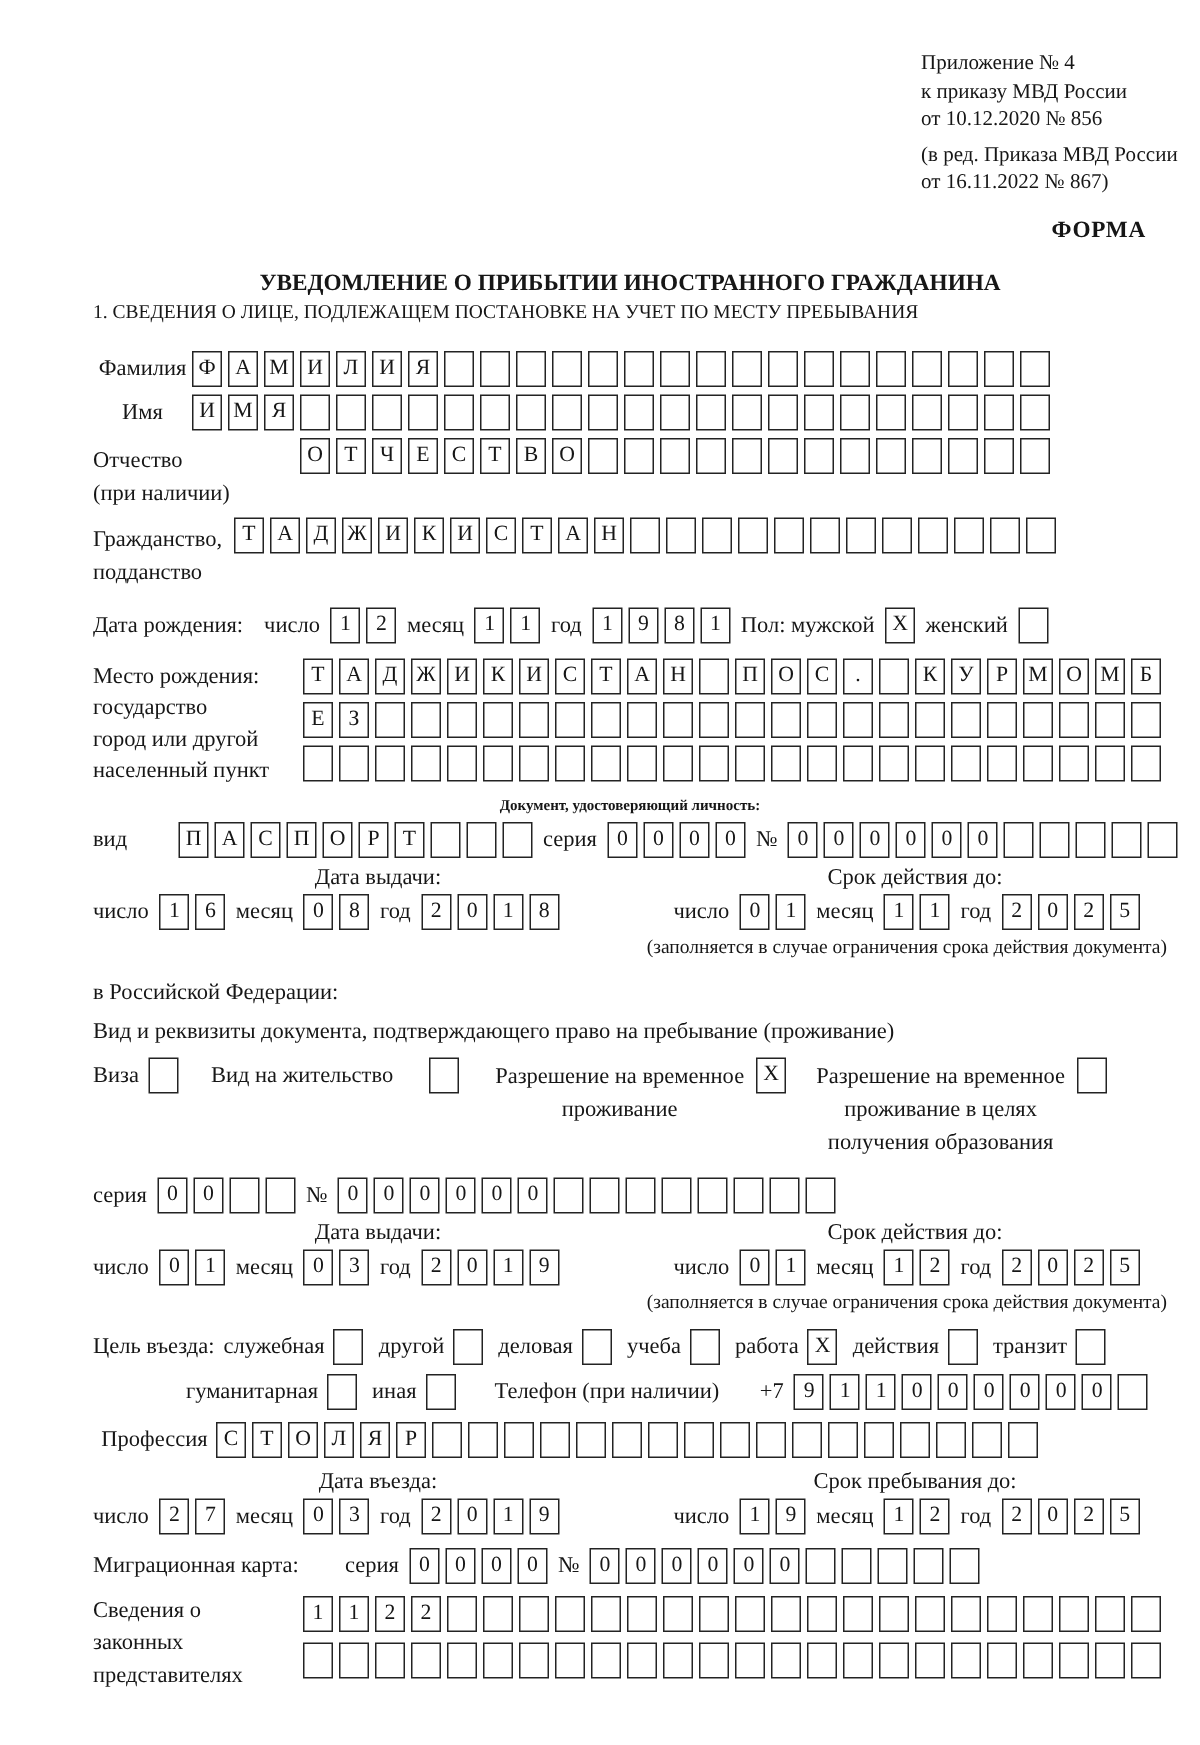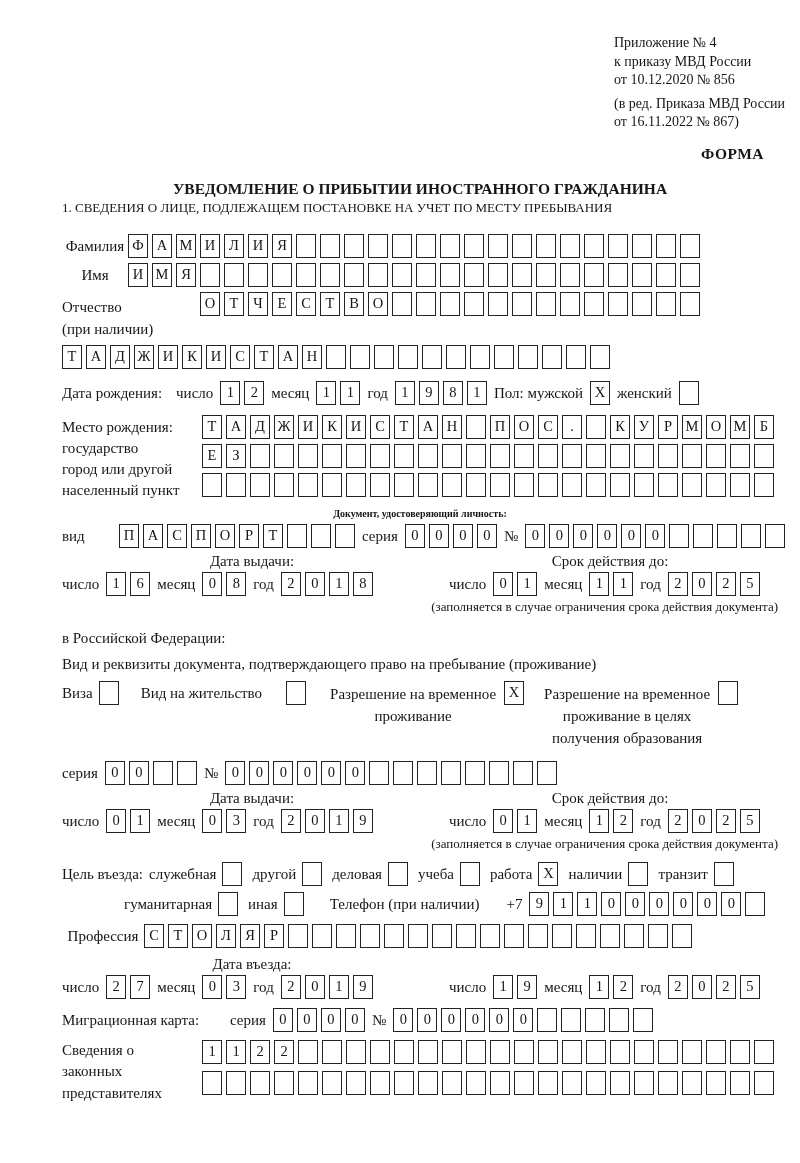--- a/index.html
+++ b/index.html
@@ -160,20 +160,24 @@
         <span class="cell"></span>
         <span class="cell"></span>
         <span class="cell"></span>
         <span class="cell"></span>
         <span class="cell"></span>
         <span class="cell"></span>
       </span>
   </div>
 
   <div class="row">
+    <span class="lbl2 w94">
+      <span>Гражданство,</span><br>
+      <span>подданство</span>
+    </span>
     <span class="cells">
         <span class="cell">Т</span>
         <span class="cell">А</span>
         <span class="cell">Д</span>
         <span class="cell">Ж</span>
         <span class="cell">И</span>
         <span class="cell">К</span>
         <span class="cell">И</span>
         <span class="cell">С</span>
         <span class="cell">Т</span>
@@ -537,21 +541,21 @@
           <span class="cell"></span>
         </span>
     </span>
     <span class="opt">
       <span class="opt-txt">работа</span>
       <span class="cells">
           <span class="cell">X</span>
         </span>
     </span>
     <span class="opt">
-      <span class="opt-txt">наличии</span>
+      <span class="opt-txt">действия</span>
       <span class="cells">
           <span class="cell"></span>
         </span>
     </span>
     <span class="opt" style="margin-right:0">
       <span class="opt-txt">транзит</span>
       <span class="cells">
           <span class="cell"></span>
         </span>
     </span>
@@ -610,20 +614,21 @@
         <span class="cell"></span>
         <span class="cell"></span>
         <span class="cell"></span>
         <span class="cell"></span>
         <span class="cell"></span>
       </span>
   </div>
 
   <div class="dl-row" style="margin-top:8px">
     <span class="dl-left">Дата въезда:</span>
+    <span class="dl-right">Срок пребывания до:</span>
   </div>
   <div class="d-row">
     <span class="d-left">
       <span class="il il-first">число</span>
       <span class="cells">
           <span class="cell">2</span>
           <span class="cell">7</span>
         </span>
       <span class="il">месяц</span>
       <span class="cells">

